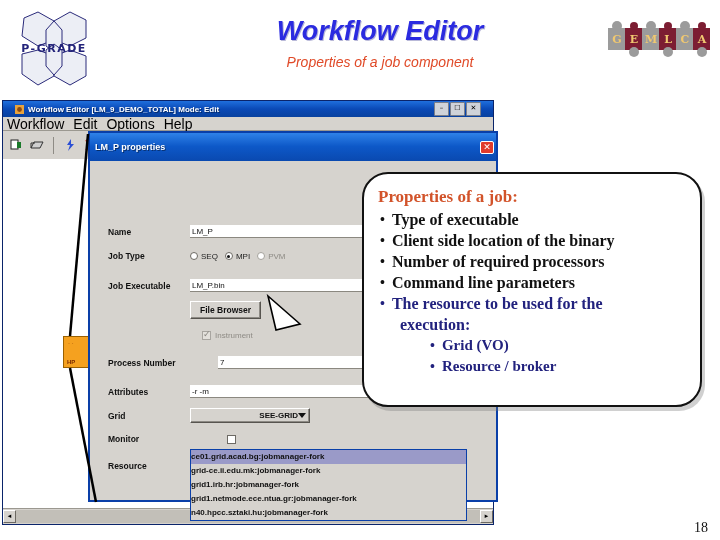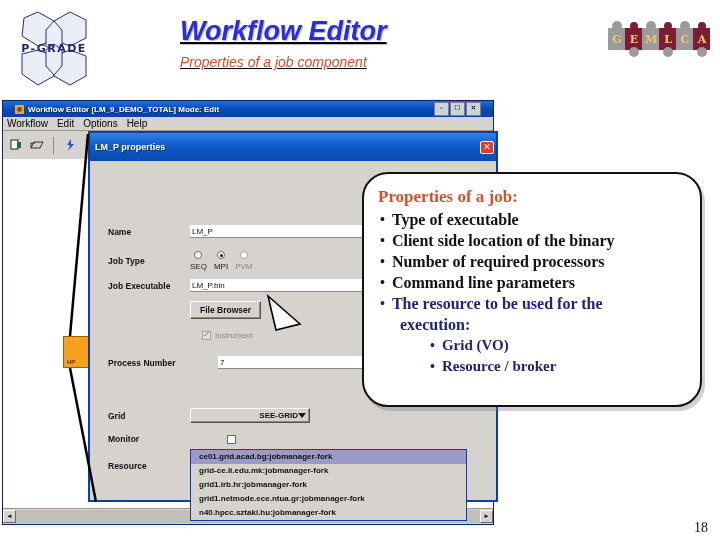--- a/index.html
+++ b/index.html
@@ -4,21 +4,21 @@
 <style>
   html,body{margin:0;padding:0;}
   body{
     width:720px;height:540px;overflow:hidden;background:#ffffff;
     font-family:"Liberation Sans", sans-serif;position:relative;
   }
   
   #slide-header{position:absolute;left:0;top:0;width:720px;height:96px;}
   #logo-pgrade{position:absolute;left:8px;top:6px;width:92px;height:86px;}
   #logo-gemlca{position:absolute;left:604px;top:14px;width:110px;height:56px;}
-  #title-block{position:absolute;left:180px;top:14px;width:400px;text-align:left;text-decoration:underline;}
+  #title-block{position:absolute;left:180px;top:14px;width:400px;text-align:center;}
   #slide-title{
     font-size:27px;font-weight:bold;font-style:italic;color:#2b2be0;
     letter-spacing:0px;line-height:34px;white-space:nowrap;
     text-shadow:1px 1px 0 #b9b9d8;
   }
   #slide-subtitle{
     font-size:14px;font-style:italic;color:#e04a28;line-height:20px;
     margin-top:4px;white-space:nowrap;
   }
   
@@ -37,21 +37,21 @@
   }
   .win-btn{
     width:13px;height:12px;margin-left:1px;background:#cfd3d9;
     border:1px solid #7a7f8a;border-radius:1px;font-size:7px;line-height:10px;
     text-align:center;color:#000;font-family:"DejaVu Sans", sans-serif;
   }
   #app-menubar{
     height:13px;background:#d6d3ce;border-bottom:1px solid #9b9890;
     display:flex;align-items:center;padding-left:4px;gap:9px;
   }
-  .menu-item{font-size:10px;color:#000;white-space:nowrap;}
+  .menu-item{font-size:14px;color:#000;white-space:nowrap;}
   #app-toolbar{
     height:28px;background:#d6d3ce;border-bottom:1px solid #9b9890;
     display:flex;align-items:center;padding-left:6px;gap:7px;
   }
   .tool-icon{width:14px;height:14px;position:relative;}
   .tool-sep{width:1px;height:17px;background:#8e8b85;margin:0 2px;}
   #canvas-area{
     position:absolute;left:0;top:58px;width:490px;height:350px;
     background:#ffffff;overflow:hidden;
   }
@@ -103,21 +103,21 @@
   .form-row{position:absolute;left:18px;display:flex;align-items:center;}
   .form-label{
     font-size:8.5px;font-weight:bold;color:#111;width:82px;white-space:nowrap;
   }
   .text-field{
     width:178px;height:13px;background:#ffffff;border:none;border-bottom:1px solid #8b8880;
     font-size:8px;color:#111;padding:0 2px;box-sizing:border-box;line-height:13px;
     white-space:nowrap;overflow:hidden;
   }
   .radio-grp{display:flex;align-items:center;gap:7px;}
-  .radio{display:flex;align-items:center;gap:3px;font-size:8px;color:#222;flex-direction:column;}
+  .radio{display:flex;align-items:center;gap:3px;font-size:8px;color:#222;}
   .radio .dot{
     width:8px;height:8px;border-radius:50%;border:1px solid #6d6a64;background:#fff;
     box-sizing:border-box;position:relative;
   }
   .radio.on .dot:after{
     content:"";position:absolute;left:1.5px;top:1.5px;width:3px;height:3px;
     border-radius:50%;background:#111;
   }
   .radio.dim{color:#8e8b85;}
   .radio.dim .dot{border-color:#a5a29c;}
@@ -152,21 +152,21 @@
     display:flex;align-items:center;justify-content:space-between;
     padding:0 3px;box-sizing:border-box;
   }
   #resource-combo span{font-size:8px;font-weight:bold;color:#111;}
   #resource-list{
     position:absolute;left:100px;top:288px;width:277px;background:#d6d3ce;
     border:1px solid #0a3fa8;box-sizing:border-box;
   }
   .res-item{
     height:14px;line-height:14px;font-size:8px;font-weight:bold;color:#111;
-    padding-left:8px;white-space:nowrap;overflow:hidden;
+    padding-left:0;white-space:nowrap;overflow:hidden;
   }
   .res-item.sel{background:#9a9ac8;color:#111;}
   
   #callout{
     position:absolute;left:362px;top:172px;width:340px;height:235px;
     background:#ffffff;border:2px solid #111;border-radius:26px;
     box-shadow:3px 4px 0 rgba(120,120,120,.35);box-sizing:border-box;
     padding:12px 14px 0 14px;
   }
   #callout-title{
@@ -359,20 +359,24 @@
     <div class="form-row" style="top:170px;left:112px;">
       <span class="chk dim checked"></span>
       <span class="chk-label">Instrument</span>
     </div>
 
     <div class="form-row" style="top:195px;gap:28px;">
       <div class="form-label">Process Number</div>
       <div class="text-field">7</div>
     </div>
 
+    <div class="form-row" style="top:224px;">
+      <div class="form-label">Attributes</div>
+      <div class="text-field">-r -m</div>
+    </div>
 
     <div class="form-row" style="top:247px;">
       <div class="form-label">Grid</div>
       <div class="combo">
         <span>SEE-GRID</span>
         <i class="caret"></i>
       </div>
     </div>
 
     <div class="form-row" style="top:273px;gap:37px;">

